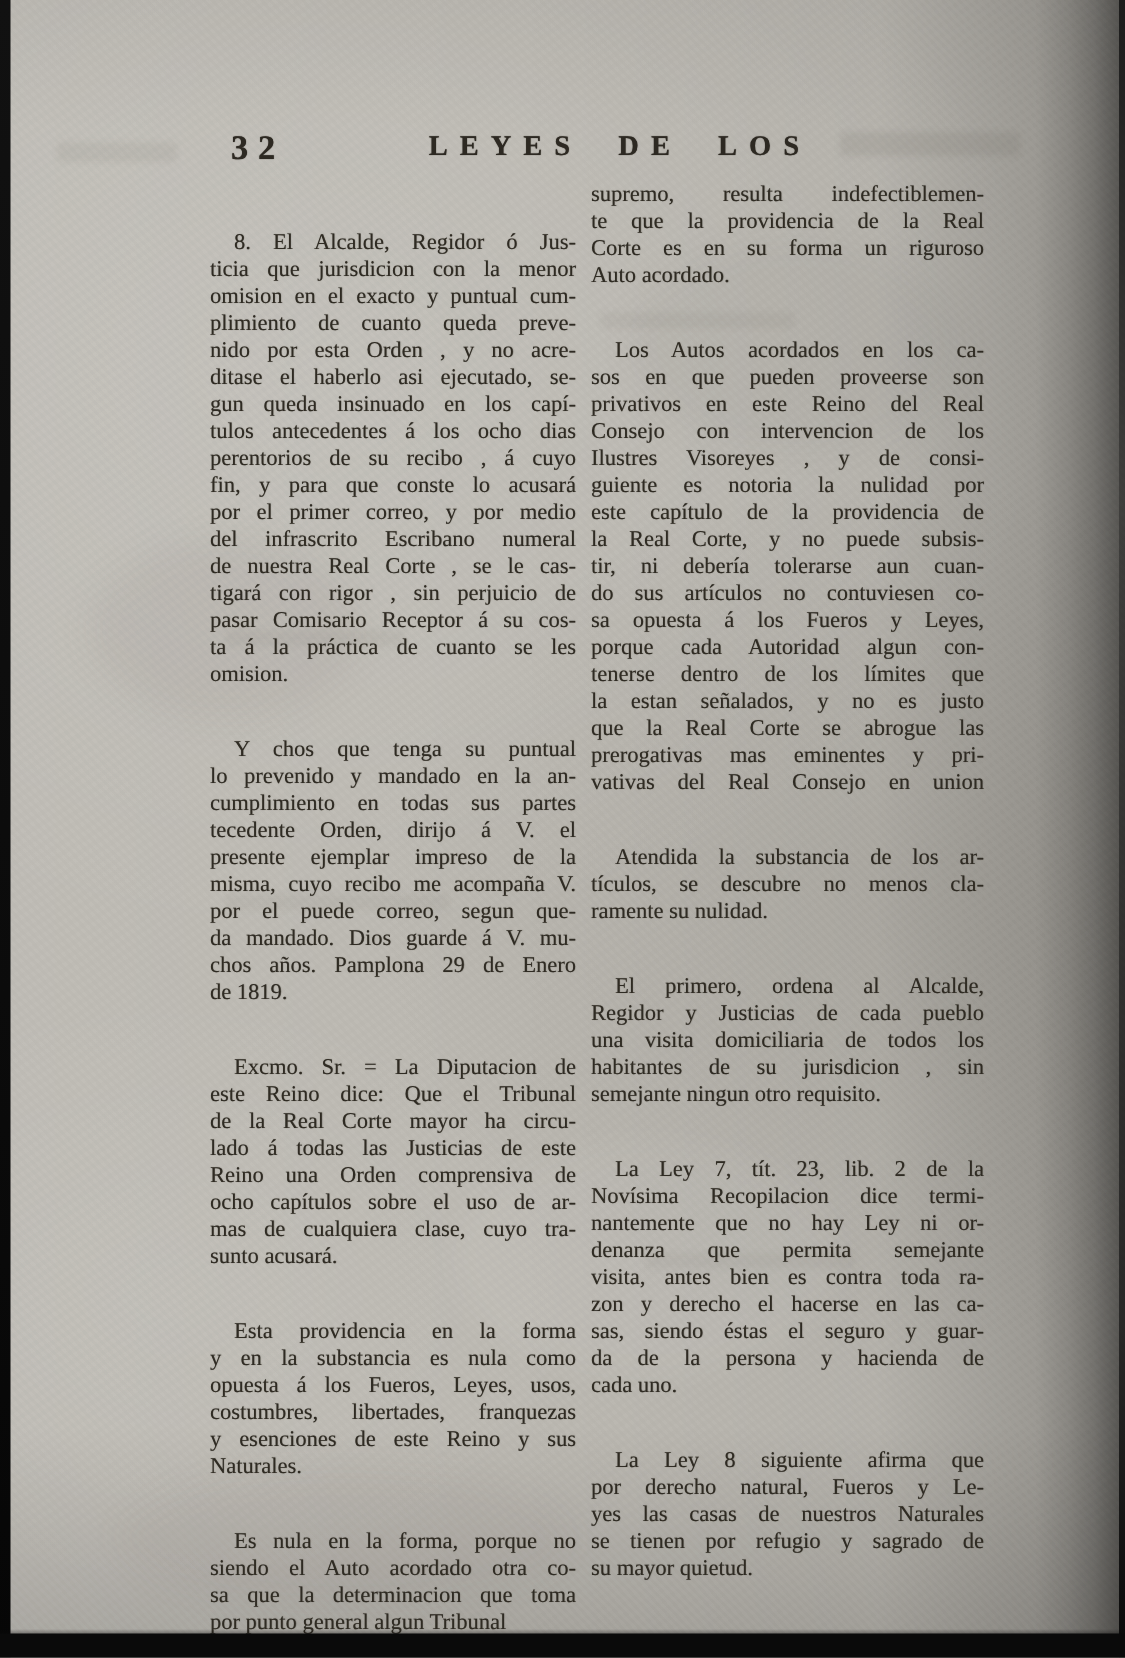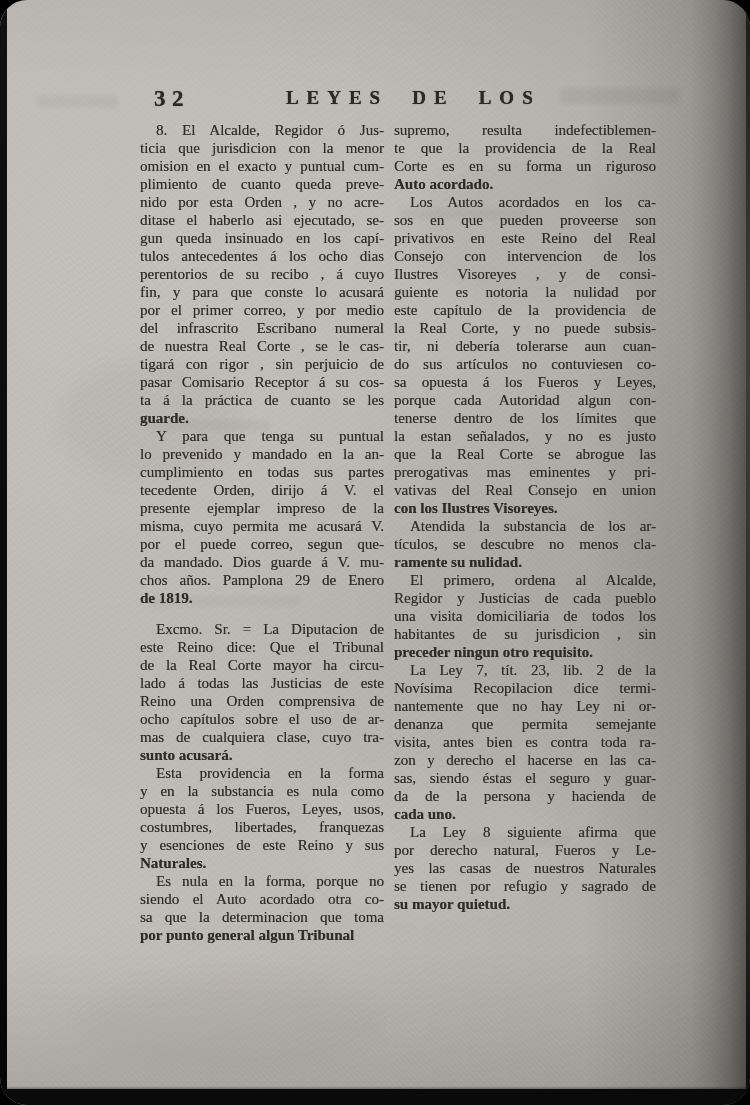--- a/index.html
+++ b/index.html
@@ -6,21 +6,20 @@
   .scan{
     position:relative;width:750px;height:1105px;overflow:hidden;
     font-family:"Liberation Serif","DejaVu Serif",serif;
     background:
       radial-gradient(ellipse 820px 640px at 28% 22%, rgba(255,255,255,0.10), rgba(255,255,255,0) 62%),
       radial-gradient(ellipse 500px 420px at 80% 55%, rgba(70,66,58,0.10), rgba(70,66,58,0) 70%),
       radial-gradient(ellipse 420px 300px at 15% 78%, rgba(255,255,255,0.06), rgba(255,255,255,0) 70%),
       linear-gradient(to right, rgba(255,255,255,0.05), rgba(0,0,0,0) 45%, rgba(0,0,0,0.04) 78%, rgba(0,0,0,0.20) 95%, rgba(0,0,0,0.34) 100%),
       linear-gradient(to bottom, rgba(0,0,0,0.04), rgba(0,0,0,0) 8%, rgba(0,0,0,0) 86%, rgba(0,0,0,0.12) 100%),
       #bcb9b2;
-    border-radius: 27px;
   }
   .grain{
     position:absolute;inset:0;pointer-events:none;opacity:.5;
     background:
       repeating-linear-gradient(47deg, rgba(0,0,0,0.018) 0 2px, rgba(255,255,255,0.015) 2px 4px),
       repeating-linear-gradient(-33deg, rgba(0,0,0,0.013) 0 3px, rgba(255,255,255,0.012) 3px 6px);
   }
   .mottle{position:absolute;border-radius:50%;filter:blur(10px);pointer-events:none;}
   
   .edge-left{position:absolute;left:0;top:0;width:7px;height:100%;background:linear-gradient(to bottom,#111 0%,#0b0b0b 60%,#060606 100%);}
@@ -34,22 +33,22 @@
   .pagenum{position:absolute;left:14px;top:0;font-size:23px;font-weight:bold;letter-spacing:.28em;color:#2d2922;text-shadow:0 0 .7px rgba(45,41,34,.9);}
   .title{position:absolute;left:50%;top:1px;transform:translateX(-44%);white-space:nowrap;
     font-size:19px;font-weight:bold;letter-spacing:.42em;word-spacing:.6em;color:#2d2922;text-shadow:0 0 .7px rgba(45,41,34,.9);}
   
   .columns{position:absolute;left:140px;top:121px;width:516px;display:grid;grid-template-columns:244px 262px;column-gap:10px;}
   .col{color:#2f2b23;font-size:15px;}
   .para{margin:0;}
   .para.gap{margin-top:13px;}
   .line{height:18px;line-height:18px;text-align:justify;text-align-last:justify;white-space:nowrap;
     text-shadow:0.2px 0.3px 0.6px rgba(47,43,35,0.55);}
-  .line.last{text-align-last:left;font-weight:bold;}
-  .line.first{text-indent:16px;}
+  .line.last{text-align-last:left;}
+  .line.first{text-indent:16px;margin-top:32px;}
   
   .smudge{position:absolute;pointer-events:none;filter:blur(2px);opacity:.5;}
   .sm-bar{background:rgba(90,86,78,0.22);border-radius:3px;}
 </style>
 </head>
 <body>
 
 <div class="scan">
 
   <div class="grain"></div>
@@ -82,29 +81,29 @@
           <div class="line">gun queda insinuado en los capí-</div>
           <div class="line">tulos antecedentes á los ocho dias</div>
           <div class="line">perentorios de su recibo , á cuyo</div>
           <div class="line">fin, y para que conste lo acusará</div>
           <div class="line">por el primer correo, y por medio</div>
           <div class="line">del infrascrito Escribano numeral</div>
           <div class="line">de nuestra Real Corte , se le cas-</div>
           <div class="line">tigará con rigor , sin perjuicio de</div>
           <div class="line">pasar Comisario Receptor á su cos-</div>
           <div class="line">ta á la práctica de cuanto se les</div>
-          <div class="line last">guarde.</div>
+          <div class="line last">omision.</div>
         </div>
         <div class="para">
-          <div class="line first">Y para que tenga su puntual</div>
+          <div class="line first">Y chos que tenga su puntual</div>
           <div class="line">lo prevenido y mandado en la an-</div>
           <div class="line">cumplimiento en todas sus partes</div>
           <div class="line">tecedente Orden, dirijo á V. el</div>
           <div class="line">presente ejemplar impreso de la</div>
-          <div class="line">misma, cuyo permita me acusará V.</div>
+          <div class="line">misma, cuyo recibo me acompaña V.</div>
           <div class="line">por el puede correo, segun que-</div>
           <div class="line">da mandado. Dios guarde á V. mu-</div>
           <div class="line">chos años. Pamplona 29 de Enero</div>
           <div class="line last">de 1819.</div>
         </div>
         <div class="para gap">
           <div class="line first">Excmo. Sr. = La Diputacion de</div>
           <div class="line">este Reino dice: Que el Tribunal</div>
           <div class="line">de la Real Corte mayor ha circu-</div>
           <div class="line">lado á todas las Justicias de este</div>
@@ -146,33 +145,32 @@
           <div class="line">la Real Corte, y no puede subsis-</div>
           <div class="line">tir, ni debería tolerarse aun cuan-</div>
           <div class="line">do sus artículos no contuviesen co-</div>
           <div class="line">sa opuesta á los Fueros y Leyes,</div>
           <div class="line">porque cada Autoridad algun con-</div>
           <div class="line">tenerse dentro de los límites que</div>
           <div class="line">la estan señalados, y no es justo</div>
           <div class="line">que la Real Corte se abrogue las</div>
           <div class="line">prerogativas mas eminentes y pri-</div>
           <div class="line">vativas del Real Consejo en union</div>
-          <div class="line last">con los Ilustres Visoreyes.</div>
         </div>
         <div class="para">
           <div class="line first">Atendida la substancia de los ar-</div>
           <div class="line">tículos, se descubre no menos cla-</div>
           <div class="line last">ramente su nulidad.</div>
         </div>
         <div class="para">
           <div class="line first">El primero, ordena al Alcalde,</div>
           <div class="line">Regidor y Justicias de cada pueblo</div>
           <div class="line">una visita domiciliaria de todos los</div>
           <div class="line">habitantes de su jurisdicion , sin</div>
-          <div class="line last">preceder ningun otro requisito.</div>
+          <div class="line last">semejante ningun otro requisito.</div>
         </div>
         <div class="para">
           <div class="line first">La Ley 7, tít. 23, lib. 2 de la</div>
           <div class="line">Novísima Recopilacion dice termi-</div>
           <div class="line">nantemente que no hay Ley ni or-</div>
           <div class="line">denanza que permita semejante</div>
           <div class="line">visita, antes bien es contra toda ra-</div>
           <div class="line">zon y derecho el hacerse en las ca-</div>
           <div class="line">sas, siendo éstas el seguro y guar-</div>
           <div class="line">da de la persona y hacienda de</div>

